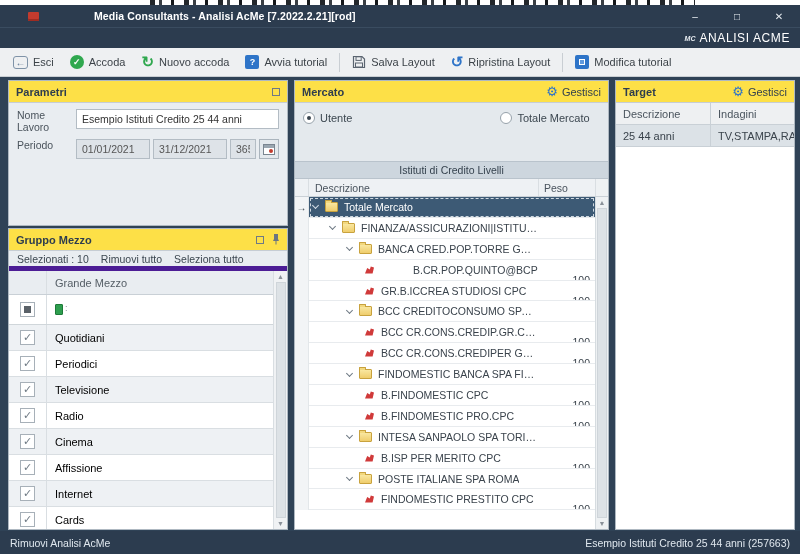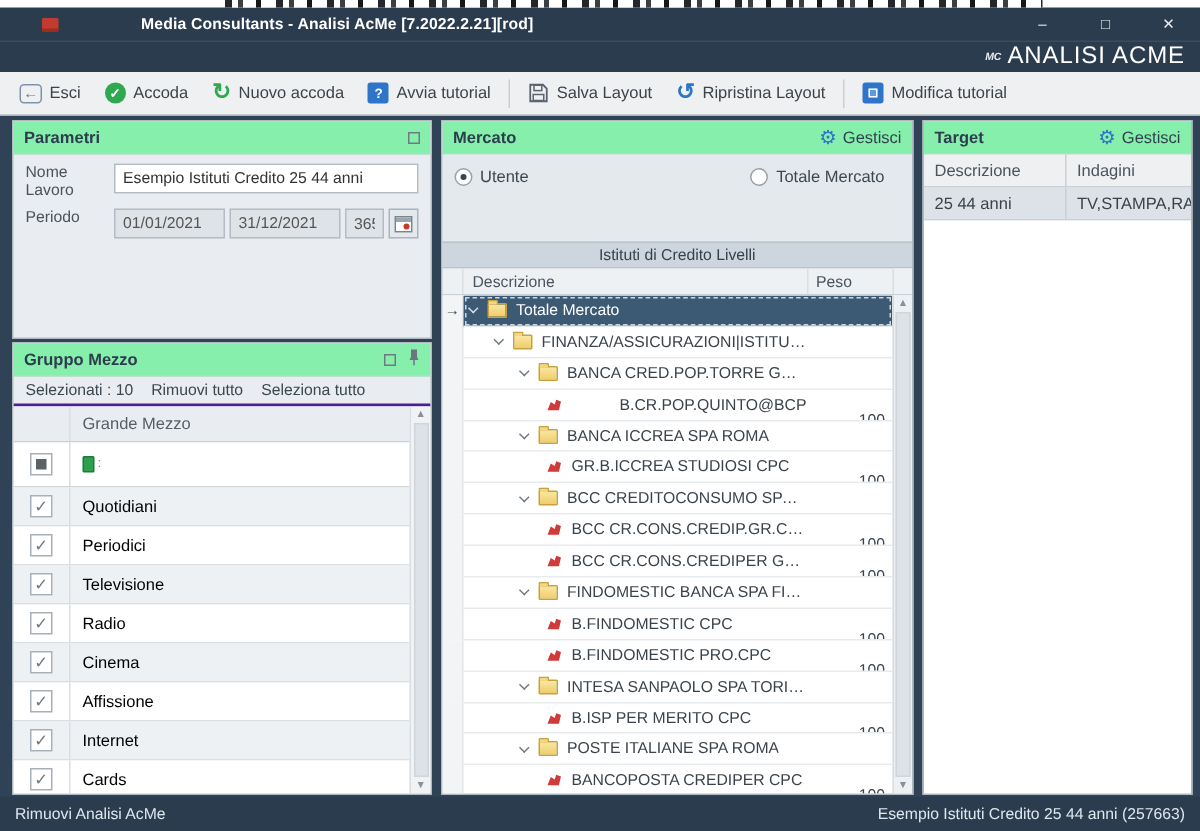--- a/index.html
+++ b/index.html
@@ -17,38 +17,38 @@
   .titlebar { height:22px; background:#2c3c4f; display:flex; align-items:center; color:#fff; padding:0 0 0 28px; flex:none;gap:47px; }
   .app-icon { width:11px; height:9px; background:#c23b2e; border-radius:1px; margin-right:8px; flex:none;
     box-shadow: inset 0 -2px 0 #9e2c22; }
   .title-text { font-size:10.5px; font-weight:bold; letter-spacing:.1px; }
   .win-controls { margin-left:auto; display:flex; align-items:center; height:100%; }
   .win-btn { width:42px; height:100%; display:flex; align-items:center; justify-content:center; font-size:10px; color:#e8edf2; cursor:default; }
 
   
   .banner { height:21px; background:#2c3c4f; border-top:1px solid #3a4c60; display:flex; align-items:center; justify-content:flex-end; padding-right:10px; color:#fff; flex:none; }
   .brand-logo { font-size:7px; font-weight:bold; font-style:italic; margin-right:4px; color:#e8edf2; }
-  .brand-name { font-size:16px; letter-spacing:.6px; }
+  .brand-name { font-size:12px; letter-spacing:.6px; }
 
   
   .toolbar { height:29px; background:#eef0f2; border-bottom:1px solid #c9ced3; display:flex; align-items:center; padding-left:5px; flex:none; color:#3c4349; }
   .tbtn { display:flex; align-items:center; gap:5px; padding:3px 8px; border-radius:2px; white-space:nowrap; }
   .tsep { width:1px; height:19px; background:#c9ced3; margin:0 4px; flex:none; }
   .ic { flex:none; display:inline-flex; align-items:center; justify-content:center; }
   .ic-exit { width:15px; height:13px; border:1px solid #7f93a8; border-radius:3px; color:#5d7590; font-size:10px; font-weight:bold; }
   .ic-check { width:14px; height:14px; border-radius:50%; background:#2fa84f; color:#fff; font-size:9px; font-weight:bold; }
   .ic-refresh { color:#2fa84f; font-size:15px; font-weight:bold; line-height:14px; }
   .ic-bluebox { width:14px; height:14px; background:#2e74c8; border-radius:2px; color:#fff; font-size:9px; font-weight:bold; }
   .ic-undo { color:#2e74c8; font-size:15px; font-weight:bold; line-height:14px; }
   .ic-bluebox .inner-sq { width:6px; height:6px; border:1px solid #fff; background:#5f99dd; }
 
   
   .main { flex:1; display:flex; gap:6px; padding:3px 5px 1px 8px; overflow:hidden; }
   .panel { background:#e9edf1; border:1px solid #aeb8c1; display:flex; flex-direction:column; overflow:hidden; }
-  .panel-header { height:22px; background:#86efac; border-bottom:1px solid #c6cdd4; display:flex; align-items:center; padding:0 7px; flex:none; }
+  .panel-header { height:22px; background:#fde047; border-bottom:1px solid #c6cdd4; display:flex; align-items:center; padding:0 7px; flex:none; }
   .panel-title { font-weight:bold; color:#2e3d4e; font-size:11px; }
   .ph-right { margin-left:auto; display:flex; align-items:center; gap:8px; }
   .sq-icon { width:8px; height:8px; border:1px solid #6f7a85; }
   .gestisci { display:flex; align-items:center; gap:4px; color:#33414e; }
   .gear { color:#2e74c8; font-size:13px; line-height:12px; }
 
   .col-left { width:280px; display:flex; flex-direction:column; gap:2px; flex:none; }
 
   
   .parametri { height:146px; flex:none; }
@@ -58,21 +58,21 @@
   .tx.dim { background:#dee3e8; color:#555; }
   .grow { flex:1; }
   .days { width:26px; flex:none; }
   .cal-btn { width:20px; height:20px; border:1px solid #aab4bd; background:#e4e9ed; display:flex; align-items:center; justify-content:center; flex:none; }
   .cal-glyph { width:12px; height:11px; border:1px solid #7a8590; background:#fff; position:relative; }
   .cal-glyph::before { content:''; position:absolute; left:0; right:0; top:0; height:3px; background:#9aa6b0; }
   .cal-glyph::after { content:''; position:absolute; right:1px; bottom:1px; width:4px; height:4px; background:#c23b2e; border-radius:50%; }
 
   
   .gruppo { flex:1; }
-  .gm-sub { height:20px; display:flex; align-items:center; gap:12px; padding:0 8px; font-size:10.5px; color:#3c4750; border-bottom:2px solid #4c1d95; flex:none; }
+  .gm-sub { height:20px; display:flex; align-items:center; gap:12px; padding:0 8px; font-size:10.5px; color:#3c4750; border-bottom:5px solid #4c1d95; flex:none; }
   .gm-grid { flex:1; display:flex; overflow:hidden; background:#fff; }
   .gm-table { flex:1; display:flex; flex-direction:column; overflow:hidden; }
   .gm-colhead { height:24px; display:flex; background:#e9edf1; border-bottom:1px solid #c9d0d6; color:#555e66; flex:none; }
   .gm-c1 { width:38px; flex:none; border-right:1px solid #d9dee2; display:flex; align-items:center; justify-content:center; }
   .gm-c2 { flex:1; display:flex; align-items:center; padding-left:8px; overflow:hidden; }
   .gm-filter { height:30px; display:flex; background:#fff; border-bottom:1px solid #d0d6da; flex:none; }
   .filter-icon { width:8px; height:11px; background:#2e9e4f; border:1px solid #1d7a38; border-radius:1px; position:relative; }
   .filter-icon::after { content:':'; position:absolute; left:9px; top:-2px; color:#8a9199; font-size:9px; }
   .gm-row { height:26px; display:flex; border-bottom:1px solid #d9dee2; background:#fff; }
   .gm-row.alt { background:#eef1f4; }
@@ -401,166 +401,155 @@
                     </svg>
                   </span>
                   <span class="tr-label">B.CR.POP.QUINTO@BCP</span>
                 </div>
                 <div class="tr-peso">100</div>
               </div>
             </div>
             <div class="tree-row">
               <div class="tr-ind"></div>
               <div class="tr-body">
+                <div class="tr-main" style="padding-left: 55px;">
+                  <span class="leaf">
+                    <svg width="11" height="10" viewBox="0 0 11 10">
+                      <path d="M1 8.5 L3.2 3 L5.8 4.6 L6.8 1.5 L10 2.6 L8.6 8.5 Z" fill="#d03a3a"></path>
+                    </svg>
+                  </span>
+                  <span class="tr-label">GR.B.ICCREA STUDIOSI CPC</span>
+                </div>
+                <div class="tr-peso">100</div>
+              </div>
+            </div>
+            <div class="tree-row">
+              <div class="tr-ind"></div>
+              <div class="tr-body">
                 <div class="tr-main" style="padding-left: 38px;">
                   <span class="chev"></span>
                   <span class="folder"></span>
-                  <span class="tr-label">BANCA ICCREA SPA ROMA</span>
-                </div>
-                <div class="tr-peso"></div>
-              </div>
-            </div>
-            <div class="tree-row">
-              <div class="tr-ind"></div>
-              <div class="tr-body">
-                <div class="tr-main" style="padding-left: 55px;">
-                  <span class="leaf">
-                    <svg width="11" height="10" viewBox="0 0 11 10">
-                      <path d="M1 8.5 L3.2 3 L5.8 4.6 L6.8 1.5 L10 2.6 L8.6 8.5 Z" fill="#d03a3a"></path>
-                    </svg>
-                  </span>
-                  <span class="tr-label">GR.B.ICCREA STUDIOSI CPC</span>
+                  <span class="tr-label">BCC CREDITOCONSUMO SPA ROMA</span>
+                </div>
+                <div class="tr-peso"></div>
+              </div>
+            </div>
+            <div class="tree-row">
+              <div class="tr-ind"></div>
+              <div class="tr-body">
+                <div class="tr-main" style="padding-left: 55px;">
+                  <span class="leaf">
+                    <svg width="11" height="10" viewBox="0 0 11 10">
+                      <path d="M1 8.5 L3.2 3 L5.8 4.6 L6.8 1.5 L10 2.6 L8.6 8.5 Z" fill="#d03a3a"></path>
+                    </svg>
+                  </span>
+                  <span class="tr-label">BCC CR.CONS.CREDIP.GR.CPC I.U.</span>
+                </div>
+                <div class="tr-peso">100</div>
+              </div>
+            </div>
+            <div class="tree-row">
+              <div class="tr-ind"></div>
+              <div class="tr-body">
+                <div class="tr-main" style="padding-left: 55px;">
+                  <span class="leaf">
+                    <svg width="11" height="10" viewBox="0 0 11 10">
+                      <path d="M1 8.5 L3.2 3 L5.8 4.6 L6.8 1.5 L10 2.6 L8.6 8.5 Z" fill="#d03a3a"></path>
+                    </svg>
+                  </span>
+                  <span class="tr-label">BCC CR.CONS.CREDIPER GREEN CPC</span>
                 </div>
                 <div class="tr-peso">100</div>
               </div>
             </div>
             <div class="tree-row">
               <div class="tr-ind"></div>
               <div class="tr-body">
                 <div class="tr-main" style="padding-left: 38px;">
                   <span class="chev"></span>
                   <span class="folder"></span>
-                  <span class="tr-label">BCC CREDITOCONSUMO SPA ROMA</span>
-                </div>
-                <div class="tr-peso"></div>
-              </div>
-            </div>
-            <div class="tree-row">
-              <div class="tr-ind"></div>
-              <div class="tr-body">
-                <div class="tr-main" style="padding-left: 55px;">
-                  <span class="leaf">
-                    <svg width="11" height="10" viewBox="0 0 11 10">
-                      <path d="M1 8.5 L3.2 3 L5.8 4.6 L6.8 1.5 L10 2.6 L8.6 8.5 Z" fill="#d03a3a"></path>
-                    </svg>
-                  </span>
-                  <span class="tr-label">BCC CR.CONS.CREDIP.GR.CPC I.U.</span>
-                </div>
-                <div class="tr-peso">100</div>
-              </div>
-            </div>
-            <div class="tree-row">
-              <div class="tr-ind"></div>
-              <div class="tr-body">
-                <div class="tr-main" style="padding-left: 55px;">
-                  <span class="leaf">
-                    <svg width="11" height="10" viewBox="0 0 11 10">
-                      <path d="M1 8.5 L3.2 3 L5.8 4.6 L6.8 1.5 L10 2.6 L8.6 8.5 Z" fill="#d03a3a"></path>
-                    </svg>
-                  </span>
-                  <span class="tr-label">BCC CR.CONS.CREDIPER GREEN CPC</span>
+                  <span class="tr-label">FINDOMESTIC BANCA SPA FIRENZE</span>
+                </div>
+                <div class="tr-peso"></div>
+              </div>
+            </div>
+            <div class="tree-row">
+              <div class="tr-ind"></div>
+              <div class="tr-body">
+                <div class="tr-main" style="padding-left: 55px;">
+                  <span class="leaf">
+                    <svg width="11" height="10" viewBox="0 0 11 10">
+                      <path d="M1 8.5 L3.2 3 L5.8 4.6 L6.8 1.5 L10 2.6 L8.6 8.5 Z" fill="#d03a3a"></path>
+                    </svg>
+                  </span>
+                  <span class="tr-label">B.FINDOMESTIC CPC</span>
+                </div>
+                <div class="tr-peso">100</div>
+              </div>
+            </div>
+            <div class="tree-row">
+              <div class="tr-ind"></div>
+              <div class="tr-body">
+                <div class="tr-main" style="padding-left: 55px;">
+                  <span class="leaf">
+                    <svg width="11" height="10" viewBox="0 0 11 10">
+                      <path d="M1 8.5 L3.2 3 L5.8 4.6 L6.8 1.5 L10 2.6 L8.6 8.5 Z" fill="#d03a3a"></path>
+                    </svg>
+                  </span>
+                  <span class="tr-label">B.FINDOMESTIC PRO.CPC</span>
                 </div>
                 <div class="tr-peso">100</div>
               </div>
             </div>
             <div class="tree-row">
               <div class="tr-ind"></div>
               <div class="tr-body">
                 <div class="tr-main" style="padding-left: 38px;">
                   <span class="chev"></span>
                   <span class="folder"></span>
-                  <span class="tr-label">FINDOMESTIC BANCA SPA FIRENZE</span>
-                </div>
-                <div class="tr-peso"></div>
-              </div>
-            </div>
-            <div class="tree-row">
-              <div class="tr-ind"></div>
-              <div class="tr-body">
-                <div class="tr-main" style="padding-left: 55px;">
-                  <span class="leaf">
-                    <svg width="11" height="10" viewBox="0 0 11 10">
-                      <path d="M1 8.5 L3.2 3 L5.8 4.6 L6.8 1.5 L10 2.6 L8.6 8.5 Z" fill="#d03a3a"></path>
-                    </svg>
-                  </span>
-                  <span class="tr-label">B.FINDOMESTIC CPC</span>
-                </div>
-                <div class="tr-peso">100</div>
-              </div>
-            </div>
-            <div class="tree-row">
-              <div class="tr-ind"></div>
-              <div class="tr-body">
-                <div class="tr-main" style="padding-left: 55px;">
-                  <span class="leaf">
-                    <svg width="11" height="10" viewBox="0 0 11 10">
-                      <path d="M1 8.5 L3.2 3 L5.8 4.6 L6.8 1.5 L10 2.6 L8.6 8.5 Z" fill="#d03a3a"></path>
-                    </svg>
-                  </span>
-                  <span class="tr-label">B.FINDOMESTIC PRO.CPC</span>
+                  <span class="tr-label">INTESA SANPAOLO SPA TORINO</span>
+                </div>
+                <div class="tr-peso"></div>
+              </div>
+            </div>
+            <div class="tree-row">
+              <div class="tr-ind"></div>
+              <div class="tr-body">
+                <div class="tr-main" style="padding-left: 55px;">
+                  <span class="leaf">
+                    <svg width="11" height="10" viewBox="0 0 11 10">
+                      <path d="M1 8.5 L3.2 3 L5.8 4.6 L6.8 1.5 L10 2.6 L8.6 8.5 Z" fill="#d03a3a"></path>
+                    </svg>
+                  </span>
+                  <span class="tr-label">B.ISP PER MERITO CPC</span>
                 </div>
                 <div class="tr-peso">100</div>
               </div>
             </div>
             <div class="tree-row">
               <div class="tr-ind"></div>
               <div class="tr-body">
                 <div class="tr-main" style="padding-left: 38px;">
                   <span class="chev"></span>
                   <span class="folder"></span>
-                  <span class="tr-label">INTESA SANPAOLO SPA TORINO</span>
-                </div>
-                <div class="tr-peso"></div>
-              </div>
-            </div>
-            <div class="tree-row">
-              <div class="tr-ind"></div>
-              <div class="tr-body">
-                <div class="tr-main" style="padding-left: 55px;">
-                  <span class="leaf">
-                    <svg width="11" height="10" viewBox="0 0 11 10">
-                      <path d="M1 8.5 L3.2 3 L5.8 4.6 L6.8 1.5 L10 2.6 L8.6 8.5 Z" fill="#d03a3a"></path>
-                    </svg>
-                  </span>
-                  <span class="tr-label">B.ISP PER MERITO CPC</span>
-                </div>
-                <div class="tr-peso">100</div>
-              </div>
-            </div>
-            <div class="tree-row">
-              <div class="tr-ind"></div>
-              <div class="tr-body">
-                <div class="tr-main" style="padding-left: 38px;">
-                  <span class="chev"></span>
-                  <span class="folder"></span>
                   <span class="tr-label">POSTE ITALIANE SPA ROMA</span>
                 </div>
                 <div class="tr-peso"></div>
               </div>
             </div>
             <div class="tree-row">
               <div class="tr-ind"></div>
               <div class="tr-body">
                 <div class="tr-main" style="padding-left: 55px;">
                   <span class="leaf">
                     <svg width="11" height="10" viewBox="0 0 11 10">
                       <path d="M1 8.5 L3.2 3 L5.8 4.6 L6.8 1.5 L10 2.6 L8.6 8.5 Z" fill="#d03a3a"></path>
                     </svg>
                   </span>
-                  <span class="tr-label">BANCOPOSTA CREDIPER CPC</span>
+                  <span class="tr-label">FINDOMESTIC PRESTITO CPC</span>
                 </div>
                 <div class="tr-peso">100</div>
               </div>
             </div>
           </div>
         <div class="tree-scroll">
           <span>▲</span>
           <span class="scroll-thumb"></span>
           <span>▼</span>
         </div>

